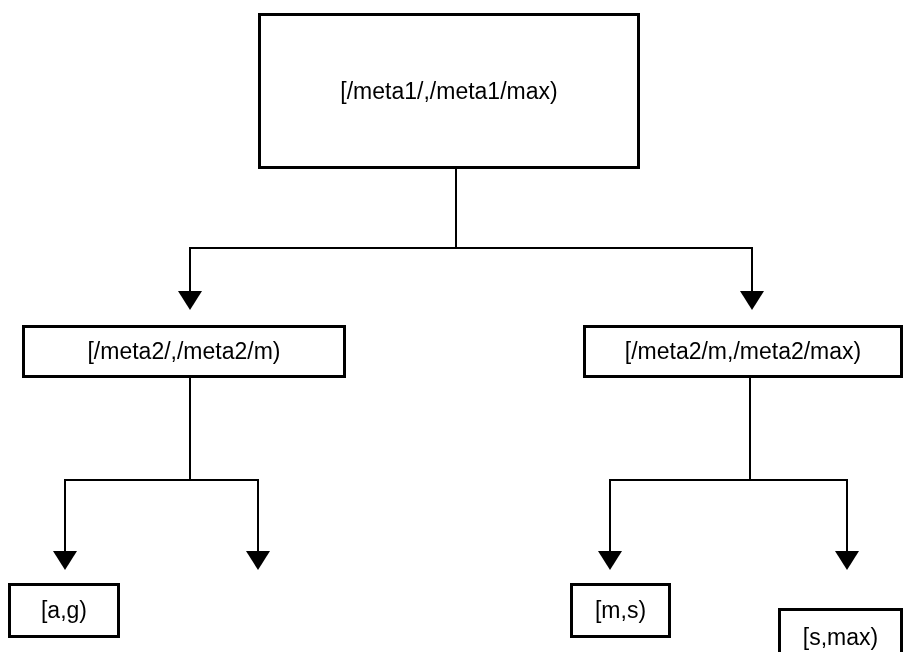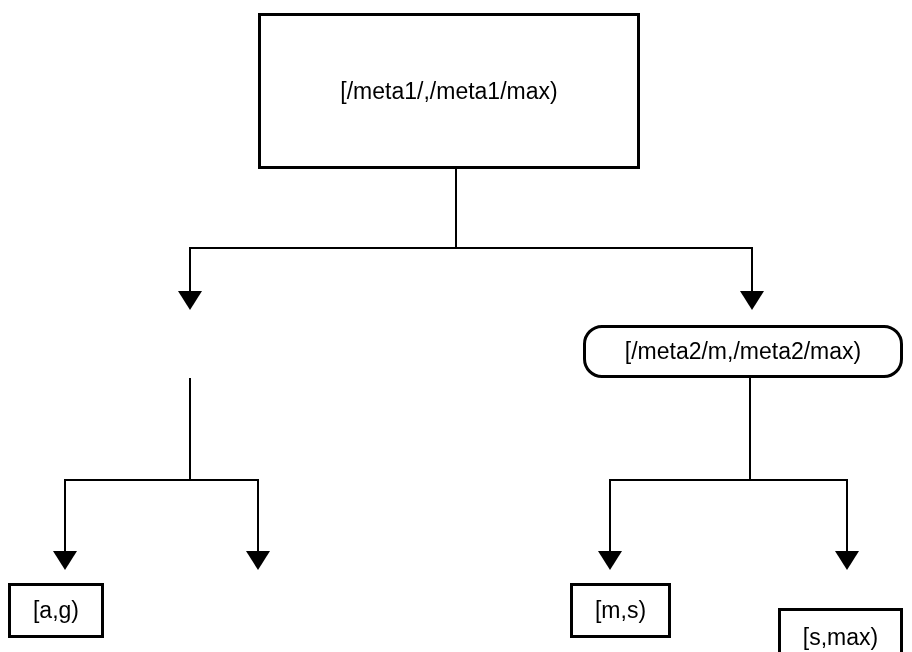--- a/index.html
+++ b/index.html
@@ -40,22 +40,22 @@
     display: flex;
     align-items: center;
     justify-content: center;
     font-size: 23px;
     font-weight: 500;
     letter-spacing: 0;
     white-space: pre;
   }
   .node-root      { left: 258px; top: 13px;  width: 382px; height: 156px; }
   .node-mid-left  { left: 22px;  top: 325px; width: 324px; height: 53px;  }
-  .node-mid-right { left: 583px; top: 325px; width: 320px; height: 53px; border-radius: 19px;  }
-  .node-leaf-ag   { left: 8px;   top: 583px; width: 96px; height: 55px;  }
+  .node-mid-right { left: 583px; top: 325px; width: 320px; height: 53px;  }
+  .node-leaf-ag   { left: 8px;   top: 583px; width: 112px; height: 55px;  }
   .node-leaf-gm   { left: 204px; top: 583px; width: 99px;  height: 55px;  }
   .node-leaf-ms   { left: 570px; top: 583px; width: 101px; height: 55px;  }
   .node-leaf-smax { left: 778px; top: 608px; width: 125px; height: 58px;  }
 </style>
 </head>
 <body>
 
 <div class="canvas">
 
   <svg class="edges-svg" viewBox="0 0 912 652" xmlns="http://www.w3.org/2000/svg">
@@ -83,20 +83,21 @@
       <line x1="609" y1="480" x2="848" y2="480"></line>
       <line x1="610" y1="479" x2="610" y2="553"></line>
       <polygon points="598,551 622,551 610,570"></polygon>
       <line x1="847" y1="479" x2="847" y2="553"></line>
       <polygon points="835,551 859,551 847,570"></polygon>
     </g>
   </svg>
 
   <div class="node node-root">[/meta1/,/meta1/max)</div>
 
+  <div class="node node-mid-left">[/meta2/,/meta2/m)</div>
 
   <div class="node node-mid-right">[/meta2/m,/meta2/max)</div>
 
   <div class="node node-leaf-ag">[a,g)</div>
 
 
   <div class="node node-leaf-ms">[m,s)</div>
 
   <div class="node node-leaf-smax">[s,max)</div>
 

